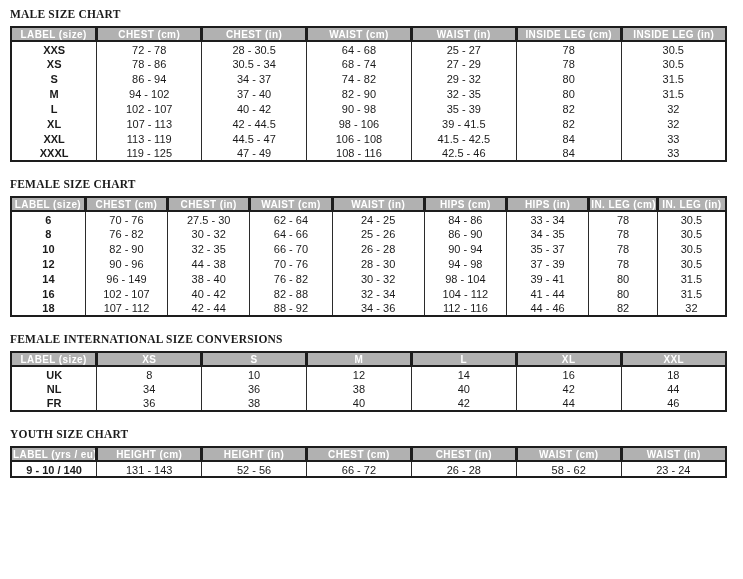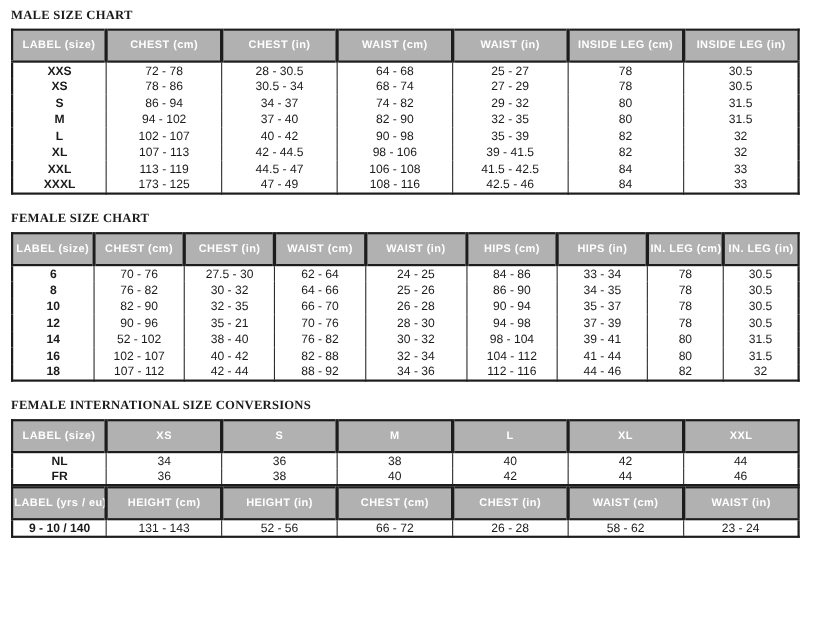--- a/index.html
+++ b/index.html
@@ -35,21 +35,21 @@
     border-collapse: collapse;
     table-layout: fixed;
     border: 2px solid var(--border);
   }
   table.tbl th {
     background: var(--header-bg);
     color: var(--header-text);
     font-size: 10px;
     font-weight: 700;
     letter-spacing: 0.4px;
-    height: 29px;
+    height: 14px;
     padding: 0 1px;
     border-left: 3px solid var(--border);
     border-bottom: 2px solid var(--border);
     text-align: center;
     white-space: nowrap;
     overflow: hidden;
   }
   table.tbl th:first-child { border-left: none; }
   table.tbl td {
     font-size: 11px;
@@ -148,21 +148,21 @@
             <td>XXL</td>
             <td>113 - 119</td>
             <td>44.5 - 47</td>
             <td>106 - 108</td>
             <td>41.5 - 42.5</td>
             <td>84</td>
             <td>33</td>
           </tr>
           <tr>
             <td>XXXL</td>
-            <td>173 - 125</td>
+            <td>119 - 125</td>
             <td>47 - 49</td>
             <td>108 - 116</td>
             <td>42.5 - 46</td>
             <td>84</td>
             <td>33</td>
           </tr>
         </tbody>
     </table>
   </section>
 
@@ -212,31 +212,31 @@
             <td>66 - 70</td>
             <td>26 - 28</td>
             <td>90 - 94</td>
             <td>35 - 37</td>
             <td>78</td>
             <td>30.5</td>
           </tr>
           <tr>
             <td>12</td>
             <td>90 - 96</td>
-            <td>35 - 21</td>
+            <td>44 - 38</td>
             <td>70 - 76</td>
             <td>28 - 30</td>
             <td>94 - 98</td>
             <td>37 - 39</td>
             <td>78</td>
             <td>30.5</td>
           </tr>
           <tr>
             <td>14</td>
-            <td>52 - 102</td>
+            <td>96 - 149</td>
             <td>38 - 40</td>
             <td>76 - 82</td>
             <td>30 - 32</td>
             <td>98 - 104</td>
             <td>39 - 41</td>
             <td>80</td>
             <td>31.5</td>
           </tr>
           <tr>
             <td>16</td>
@@ -273,20 +273,29 @@
             <th>XS</th>
             <th>S</th>
             <th>M</th>
             <th>L</th>
             <th>XL</th>
             <th>XXL</th>
           </tr>
         </thead>
       <tbody>
           <tr>
+            <td>UK</td>
+            <td>8</td>
+            <td>10</td>
+            <td>12</td>
+            <td>14</td>
+            <td>16</td>
+            <td>18</td>
+          </tr>
+          <tr>
             <td>NL</td>
             <td>34</td>
             <td>36</td>
             <td>38</td>
             <td>40</td>
             <td>42</td>
             <td>44</td>
           </tr>
           <tr>
             <td>FR</td>
@@ -295,20 +304,21 @@
             <td>40</td>
             <td>42</td>
             <td>44</td>
             <td>46</td>
           </tr>
         </tbody>
     </table>
   </section>
 
   <section>
+    <h2 class="chart-title">YOUTH SIZE CHART</h2>
     <table class="tbl t-youth">
       <thead>
           <tr>
             <th>LABEL (yrs / eu)</th>
             <th>HEIGHT (cm)</th>
             <th>HEIGHT (in)</th>
             <th>CHEST (cm)</th>
             <th>CHEST (in)</th>
             <th>WAIST (cm)</th>
             <th>WAIST (in)</th>

